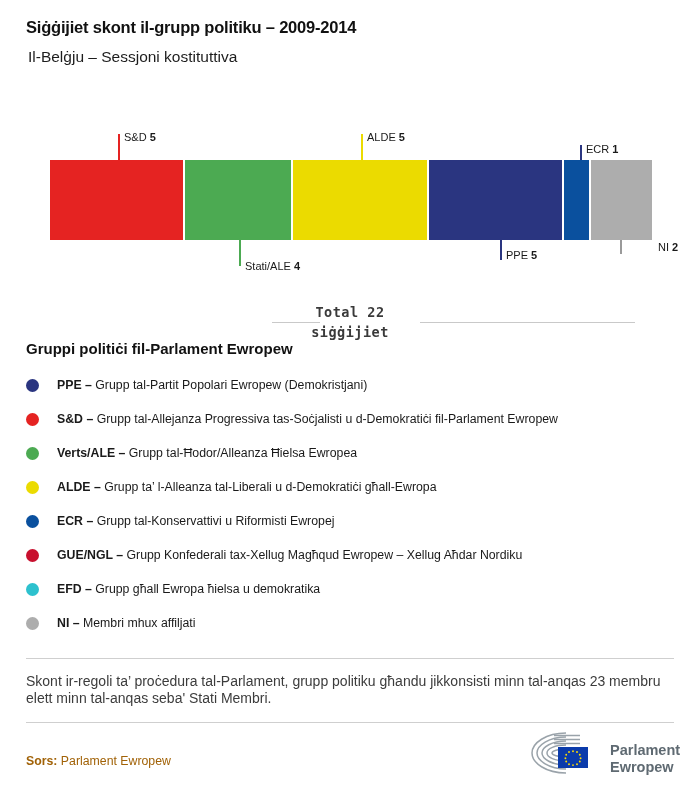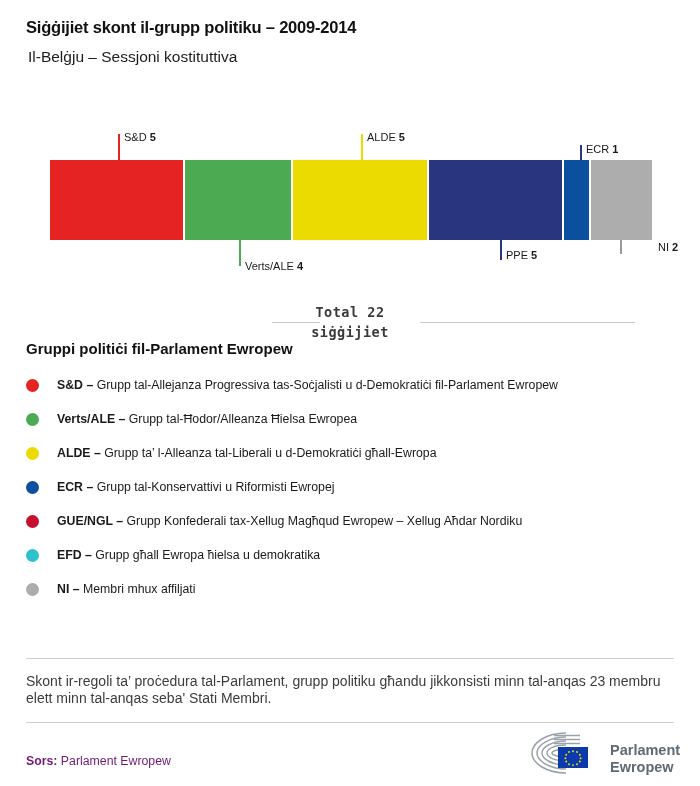--- a/index.html
+++ b/index.html
@@ -170,21 +170,21 @@
     top: 722px;
     width: 648px;
     height: 1px;
     background: #cfcfcf;
   }
   .source {
     position: absolute;
     left: 26px;
     top: 754px;
     font-size: 12.3px;
-    color: #701a75;
+    color: #a16207;
     white-space: nowrap;
   }
   .source-label { font-weight: bold; }
   .source-value { font-weight: normal; }
 
   .ep-logo {
     position: absolute;
     left: 528px;
     top: 728px;
     width: 150px;
@@ -232,21 +232,21 @@
     <div class="bar-seg" style="width:22.42%; background:#E52322;"></div>
     <div class="bar-seg" style="width:17.94%; background:#4CAA52;"></div>
     <div class="bar-seg" style="width:22.59%; background:#EBDB00;"></div>
     <div class="bar-seg" style="width:22.42%; background:#2A3580;"></div>
     <div class="bar-seg" style="width:4.48%;  background:#0A509E;"></div>
     <div class="bar-seg" style="width:10.15%; background:#ADADAD;"></div>
   </div>
 
   <div class="leader" style="left:239px; top:122px; height:26px; background:#4CAA52;"></div>
   <div class="callout" style="left:245px; top:143px;">
-    <span class="lbl-name">Verts/ALE</span>
+    <span class="lbl-name">Stati/ALE</span>
     <span class="lbl-val">4</span>
   </div>
 
   <div class="leader" style="left:500px; top:122px; height:20px; background:#2A3580;"></div>
   <div class="callout" style="left:506px; top:132px;">
     <span class="lbl-name">PPE</span>
     <span class="lbl-val">5</span>
   </div>
 
   <div class="leader" style="left:620px; top:122px; height:14px; background:#9a9a9a;"></div>
@@ -262,20 +262,27 @@
   <div class="total-text">
     <span>Total 22</span>
     <span>siġġijiet</span>
   </div>
 </div>
 
 <div class="legend-title">Gruppi politiċi fil-Parlament Ewropew</div>
 
 <div class="legend-list">
 
+  <div class="legend-row">
+    <span class="legend-dot" style="background:#2A3580;"></span>
+    <span class="legend-text">
+      <span class="legend-abbr">PPE –</span>
+      <span class="legend-desc">Grupp tal-Partit Popolari Ewropew (Demokristjani)</span>
+    </span>
+  </div>
 
   <div class="legend-row">
     <span class="legend-dot" style="background:#E52322;"></span>
     <span class="legend-text">
       <span class="legend-abbr">S&amp;D –</span>
       <span class="legend-desc">Grupp tal-Allejanza Progressiva tas-Soċjalisti u d-Demokratiċi fil-Parlament Ewropew</span>
     </span>
   </div>
 
   <div class="legend-row">

